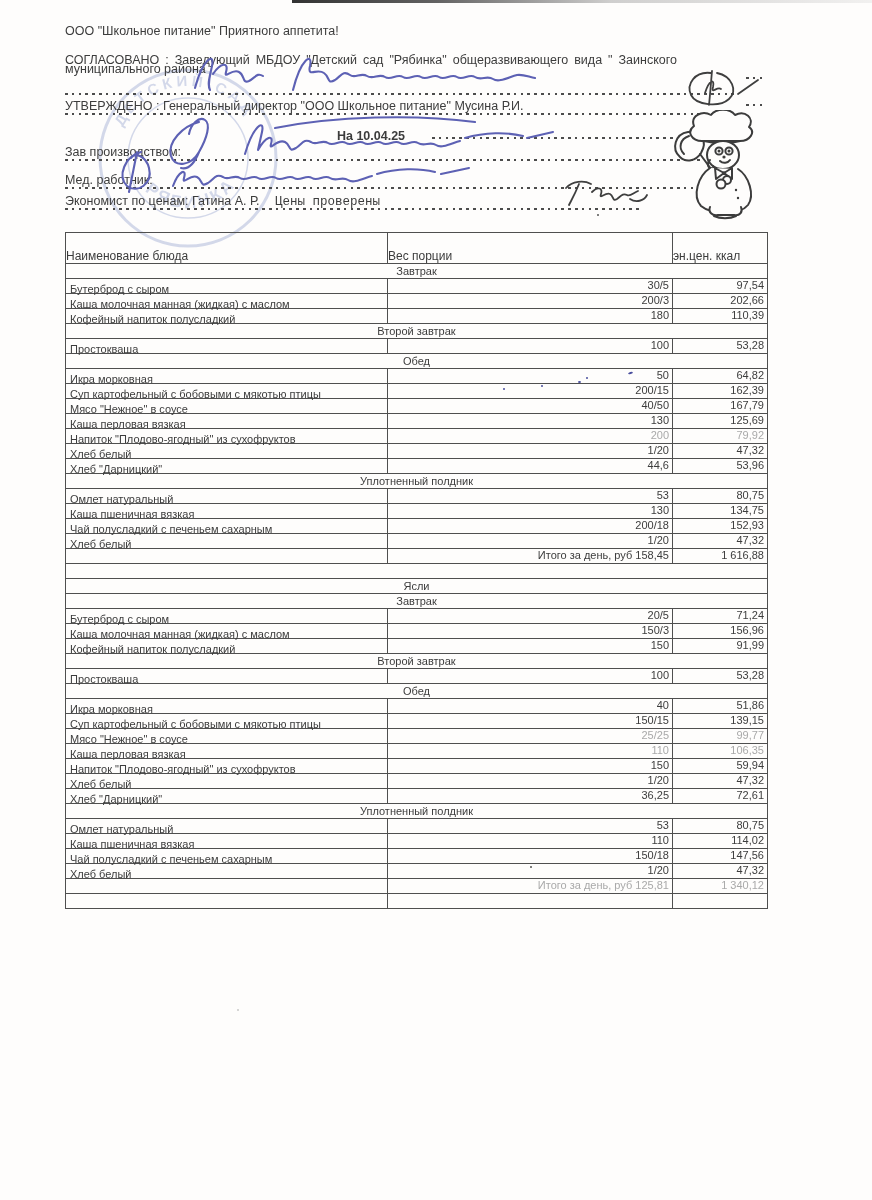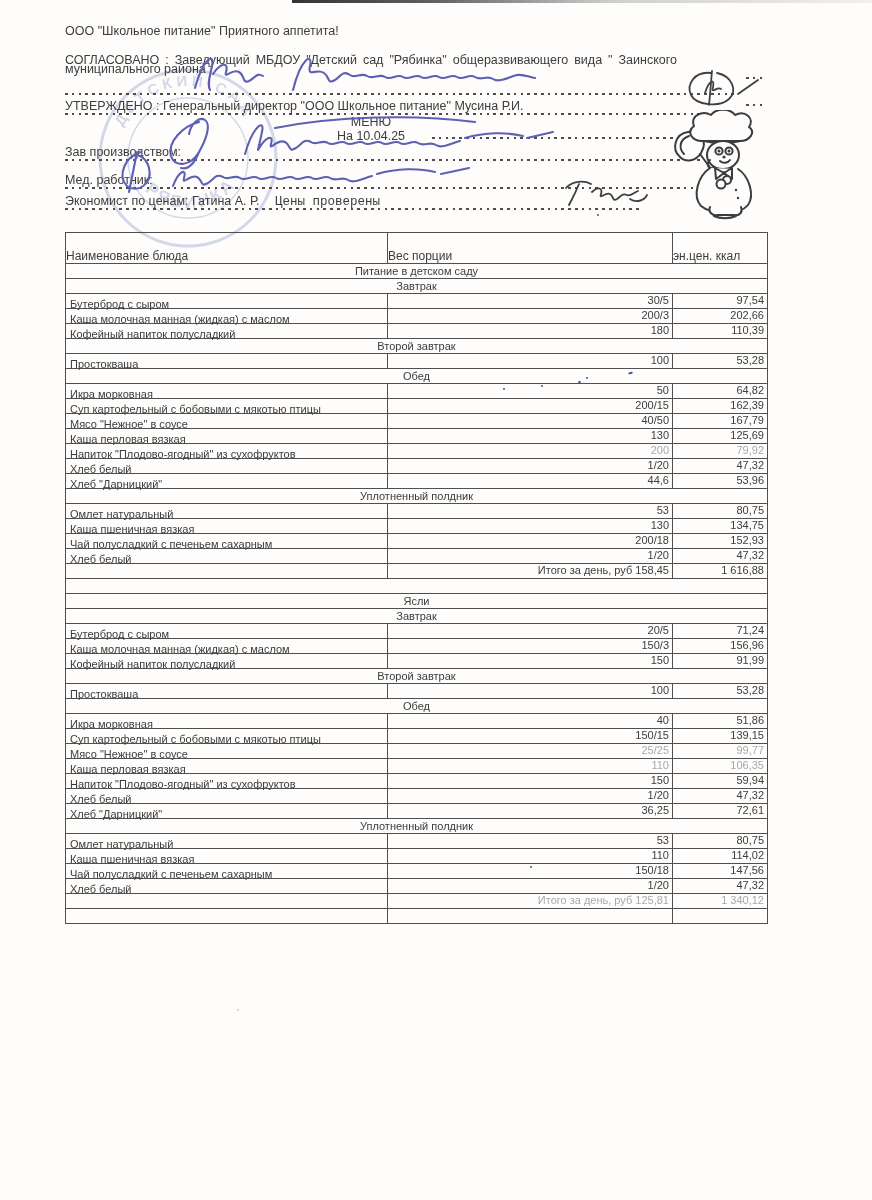--- a/index.html
+++ b/index.html
@@ -65,22 +65,21 @@
 
   <div class="abs txt justify" style="left:65px;top:53px;width:612px;">СОГЛАСОВАНО : Заведующий МБДОУ "Детский сад "Рябинка" общеразвивающего вида " Заинского</div>
   <div class="abs txt" style="left:65px;top:62px;text-align:center;">муниципального района</div>
   <div class="abs dots" style="left:65px;top:93px;width:672px;"></div>
 
   <div class="abs txt" style="left:65px;top:99px;">УТВЕРЖДЕНО : Генеральный директор "ООО Школьное питание" Мусина Р.И.</div>
   <div class="abs dots" style="left:65px;top:113px;width:655px;"></div>
   <div class="abs dots" style="left:746px;top:77px;width:18px;"></div>
   <div class="abs dots" style="left:746px;top:104px;width:18px;"></div>
 
-  <div class="abs txt center" style="left:65px;top:115px;width:612px;">МЕНЮ</div>
-  <div class="abs txt center" style="left:65px;top:129px;width:612px;">На 10.04.25</div>
+  <div class="abs txt center" style="left:65px;top:129px;width:612px;font-weight:bold;">На 10.04.25</div>
   <div class="abs dots" style="left:432px;top:137px;width:248px;"></div>
 
   <div class="abs txt" style="left:65px;top:145px;">Зав производством:</div>
   <div class="abs dots" style="left:65px;top:159px;width:635px;"></div>
 
   <div class="abs txt" style="left:65px;top:173px;">Мед. работник:</div>
   <div class="abs dots" style="left:65px;top:187px;width:635px;"></div>
 
   <div class="abs txt" style="left:65px;top:194px;">
     <span>Экономист по ценам: Гатина А. Р.</span>
@@ -148,23 +147,20 @@
       </colgroup>
     <thead>
       <tr>
         <th>Наименование блюда</th>
         <th>Вес порции</th>
         <th>эн.цен. ккал</th>
       </tr>
     </thead>
     <tbody>
         <tr class="sec">
-          <td colspan="3">Питание в детском саду</td>
-        </tr>
-        <tr class="sec">
           <td colspan="3">Завтрак</td>
         </tr>
         <tr class="item">
           <td class="c1">
             <span>Бутерброд с сыром</span>
           </td>
           <td class="c2">
             <span>30/5</span>
           </td>
           <td class="c3">

